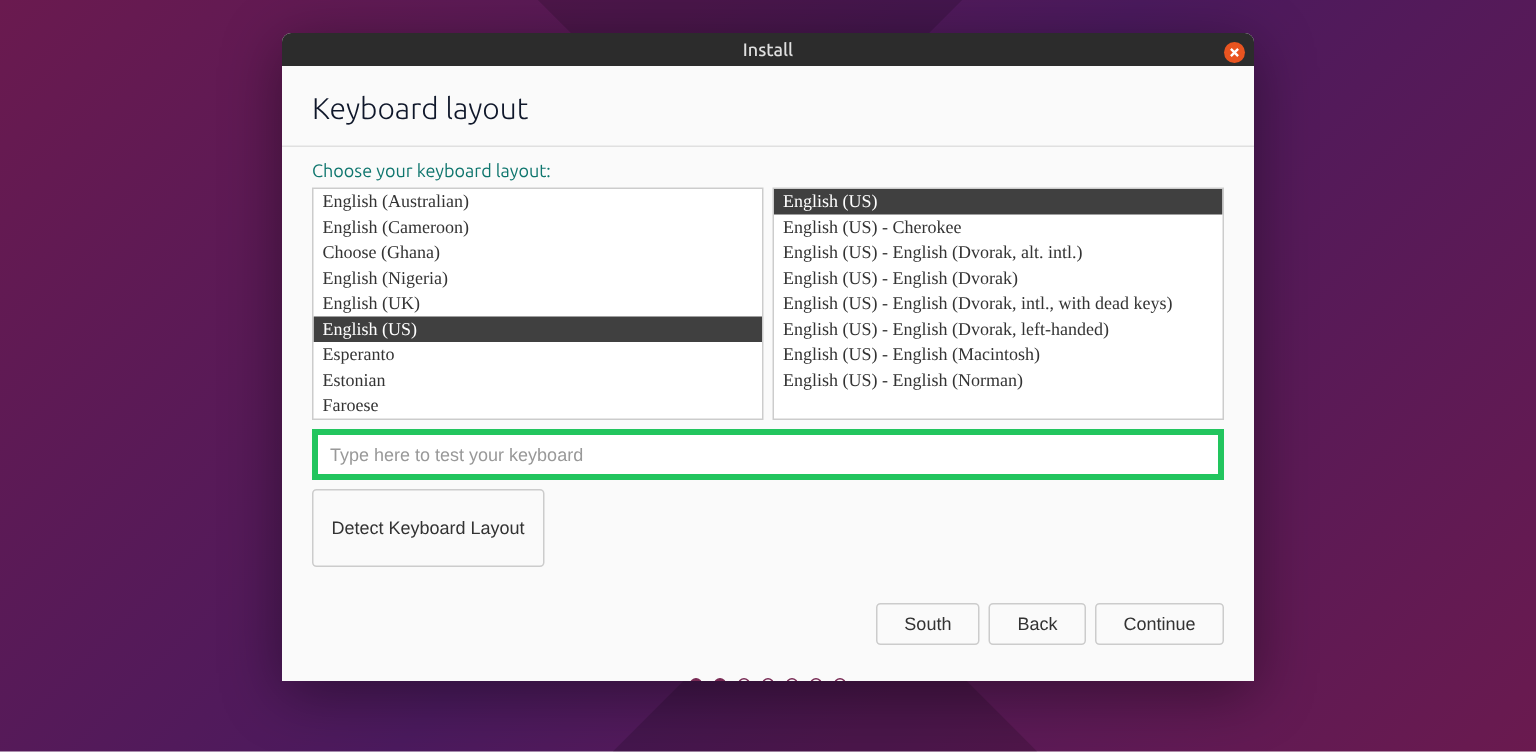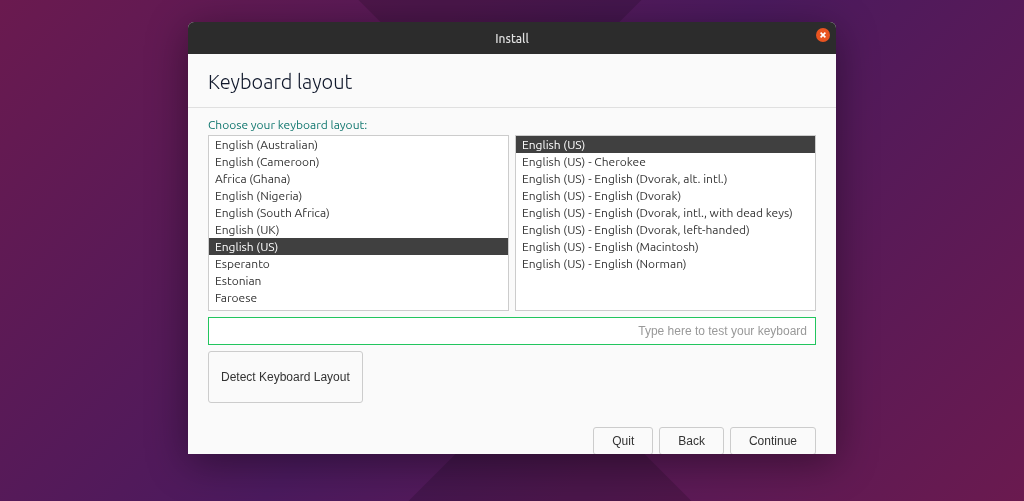--- a/index.html
+++ b/index.html
@@ -29,21 +29,21 @@
       left: 188px;
       top: 22px;
       width: 648px;
       height: 432px;
       background: #fafafa;
       border-radius: 6px 6px 0 0;
       box-shadow: 0 8px 40px rgba(0,0,0,0.4);
       overflow: hidden;
     }
     .titlebar {
-      height: 32px;
+      height: 22px;
       background: #2c2c2c;
       color: #e0e0e0;
       display: flex;
       align-items: center;
       justify-content: center;
       position: relative;
       font-size: 12px;
       font-weight: 500;
     }
     .close-btn {
@@ -86,46 +86,46 @@
     }
     .lists {
       display: flex;
       gap: 6px;
       margin-bottom: 6px;
     }
     .listbox {
       flex: 1;
       border: 1px solid #ccc;
       background: #fff;
-      height: 176px;
+      height: 155px;
       overflow-y: auto;
       font-size: 12px;
       color: #333;
+      font-family: Liberation Serif, serif;
     }
     .list-item {
       padding: 1px 6px;
       line-height: 15px;
       cursor: pointer;
       white-space: nowrap;
       overflow: hidden;
       text-overflow: ellipsis;
     }
     .list-item.selected {
       background: #404040;
       color: #fff;
     }
     .test-input {
       width: 100%;
       padding: 6px 8px;
-      border: 1px solid #22c55e;
+      border: 4px solid #22c55e;
       font-size: 12px;
       color: #15803d;
       background: #fff;
       margin-bottom: 6px;
-      text-align: right;
     }
     .test-input::placeholder {
       color: #999;
     }
     .detect-btn {
       padding: 18px 12px;
       font-size: 12px;
       background: #fafafa;
       border: 1px solid #ccc;
       border-radius: 3px;
@@ -182,23 +182,22 @@
 
   <div class="content">
     <h1 class="page-title">Keyboard layout</h1>
     <hr class="divider">
     <div class="prompt">Choose your keyboard layout:</div>
 
     <div class="lists">
       <div class="listbox" id="left-list">
           <div class="list-item">English (Australian)</div>
           <div class="list-item">English (Cameroon)</div>
-          <div class="list-item">Africa (Ghana)</div>
+          <div class="list-item">Choose (Ghana)</div>
           <div class="list-item">English (Nigeria)</div>
-          <div class="list-item">English (South Africa)</div>
           <div class="list-item">English (UK)</div>
           <div class="list-item selected">English (US)</div>
           <div class="list-item">Esperanto</div>
           <div class="list-item">Estonian</div>
           <div class="list-item">Faroese</div>
         </div>
       <div class="listbox" id="right-list">
           <div class="list-item selected">English (US)</div>
           <div class="list-item">English (US) - Cherokee</div>
           <div class="list-item">English (US) - English (Dvorak, alt. intl.)</div>
@@ -208,21 +207,21 @@
           <div class="list-item">English (US) - English (Macintosh)</div>
           <div class="list-item">English (US) - English (Norman)</div>
         </div>
     </div>
 
     <input class="test-input" placeholder="Type here to test your keyboard" style="">
 
     <button class="detect-btn">Detect Keyboard Layout</button>
 
     <div class="footer-buttons">
-      <button>Quit</button>
+      <button>South</button>
       <button>Back</button>
       <button>Continue</button>
     </div>
 
     <div class="dots" id="dots">
         <div class="dot filled"></div>
         <div class="dot filled"></div>
         <div class="dot"></div>
         <div class="dot"></div>
         <div class="dot"></div>

